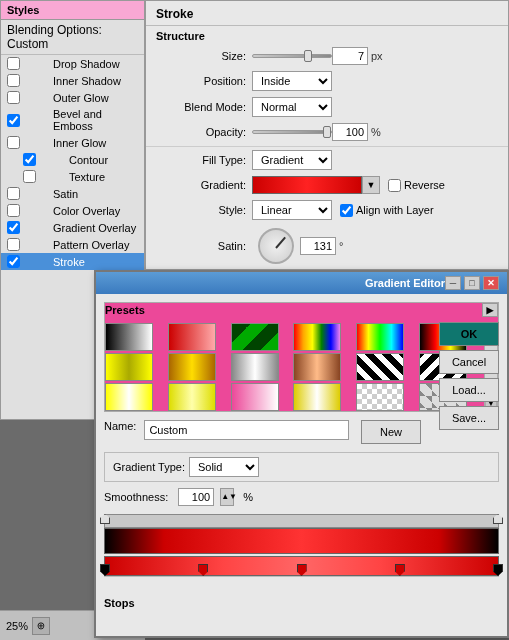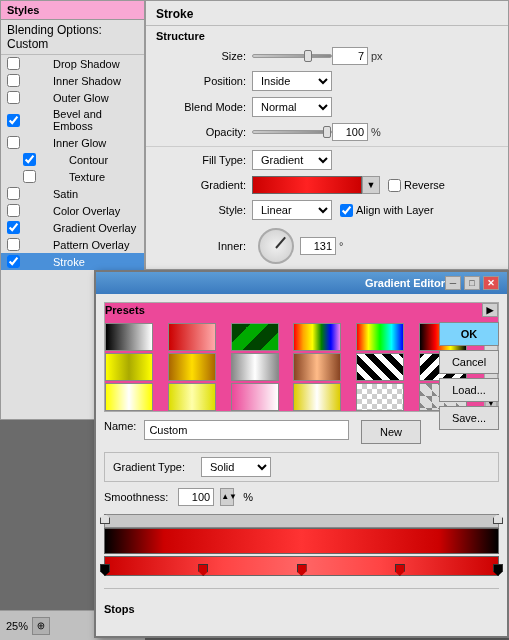--- a/index.html
+++ b/index.html
@@ -229,39 +229,39 @@
       width: 60px;
       height: 24px;
       background: #e0e0e0;
       border: 1px solid #888;
       cursor: pointer;
       display: flex;
       align-items: center;
       justify-content: center;
       font-size: 11px;
     }
-    .ge-btn.ok-btn { background: #7dd3fc; font-weight: bold; }
+    .ge-btn.ok-btn { background: #0f766e; font-weight: bold; }
     .ge-name-row {
       display: flex;
       align-items: flex-start;
       gap: 8px;
       margin-bottom: 8px;
       margin-top: 4px;
     }
     .ge-name-input {
       flex: 1;
       height: 20px;
       border: 1px solid #999;
       background: white;
       padding: 2px 4px;
     }
     .ge-type-row {
       display: flex;
       align-items: center;
-      gap: 16px;
+      gap: 4px;
       margin-bottom: 6px;
       border: 1px solid #bbb;
       padding: 4px 8px;
     }
     .ge-smoothness-row {
       display: flex;
       align-items: center;
       gap: 6px;
       margin-bottom: 8px;
     }
@@ -476,21 +476,21 @@
       <option>Radial</option>
       <option>Angle</option>
     </select>
     <label class="checkbox-label" style="margin-left:8px;">
       <input type="checkbox" checked="" style="">
       <span>Align with Layer</span>
     </label>
   </div>
 
   <div class="form-row">
-    <span class="form-label">Inner:</span>
+    <span class="form-label">Satin:</span>
     <div class="angle-dial">
       <div class="angle-line"></div>
     </div>
     <input class="num-input" type="text" value="131" style="">
     <span class="unit-label">°</span>
   </div>
 
   <div class="form-row">
     <span class="form-label">Scale:</span>
     <div class="slider-track">
@@ -589,20 +589,20 @@
     </div>
 
     <div style="height: 20px; background: linear-gradient(to right, #cc0000, #ff4444 30%, #ff6666 50%, #ff4444 70%, #cc0000); border:1px solid #666; position:relative;">
       <div style="position:absolute; bottom:-1px; left:0%; width:10px; height:12px; background:#000; border:1px solid #333; transform:translateX(-50%); clip-path: polygon(0 0, 100% 0, 100% 60%, 50% 100%, 0 60%); cursor:pointer;"></div>
       <div style="position:absolute; bottom:-1px; left:25%; width:10px; height:12px; background:#cc0000; border:1px solid #333; transform:translateX(-50%); clip-path: polygon(0 0, 100% 0, 100% 60%, 50% 100%, 0 60%); cursor:pointer;"></div>
       <div style="position:absolute; bottom:-1px; left:50%; width:10px; height:12px; background:#cc0000; border:1px solid #333; transform:translateX(-50%); clip-path: polygon(0 0, 100% 0, 100% 60%, 50% 100%, 0 60%); cursor:pointer;"></div>
       <div style="position:absolute; bottom:-1px; left:75%; width:10px; height:12px; background:#cc0000; border:1px solid #333; transform:translateX(-50%); clip-path: polygon(0 0, 100% 0, 100% 60%, 50% 100%, 0 60%); cursor:pointer;"></div>
       <div style="position:absolute; bottom:-1px; left:100%; width:10px; height:12px; background:#000; border:1px solid #333; transform:translateX(-50%); clip-path: polygon(0 0, 100% 0, 100% 60%, 50% 100%, 0 60%); cursor:pointer;"></div>
     </div>
 
-    <div style="padding-top:14px; font-weight:bold; border-top: 1px solid #bbb; margin-top:12px;">Stops</div>
+    <div style="padding-top:20px; font-weight:bold; border-top: 1px solid #bbb; margin-top:0;">Stops</div>
   </div>
 </div>
 
 <div class="status-bar">
   <span>25%</span>
   <div class="zoom-icon">⊕</div>
 </div>
 
 </body></html>

